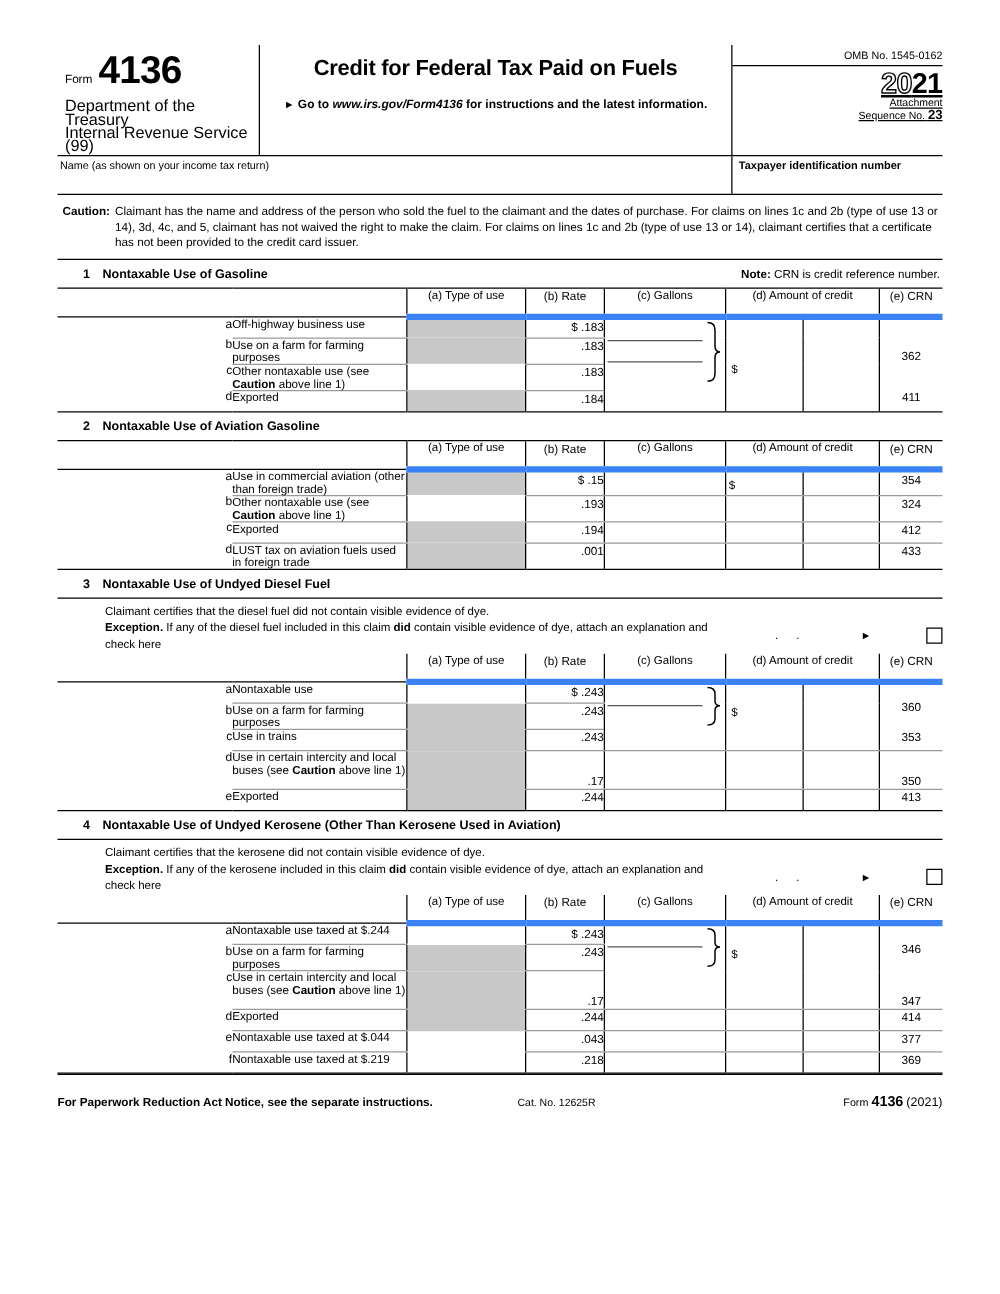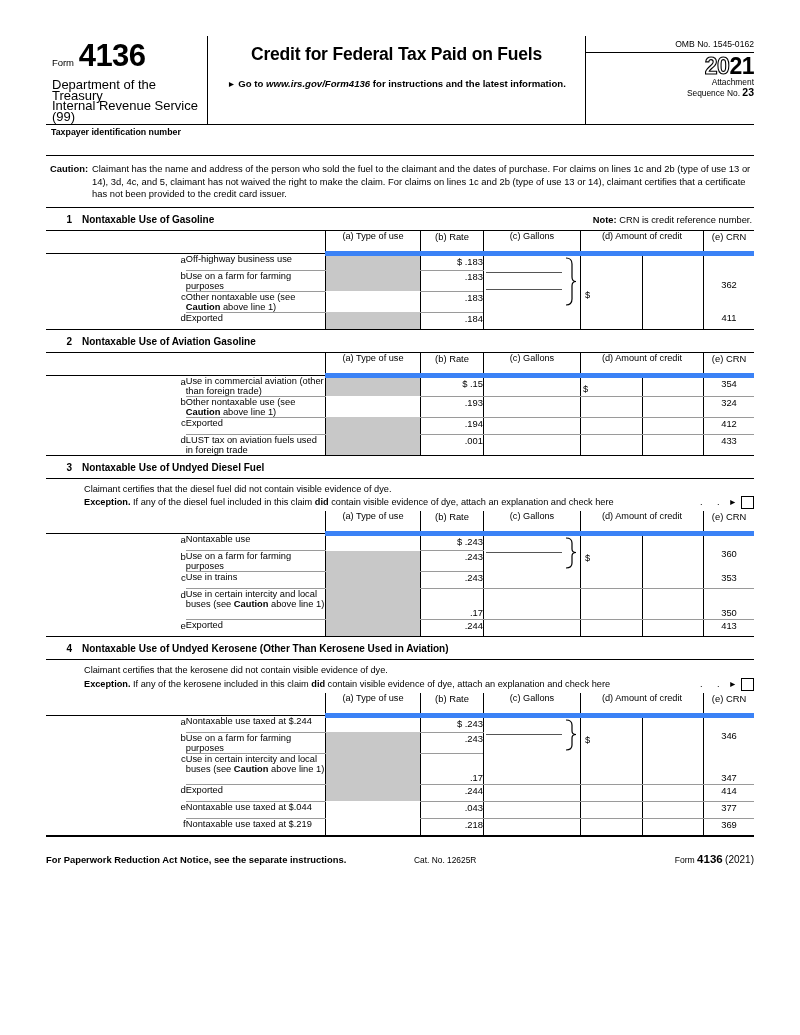--- a/index.html
+++ b/index.html
@@ -20,21 +20,21 @@
   .dept{font-size:13px;line-height:10.5px;padding-left:6px;padding-top:9px;}
 
   .mh-mid{flex:1;box-sizing:border-box;padding-top:8px;text-align:center;border-right:1.6px solid #000;}
   .title{font-size:17.5px;font-weight:bold;letter-spacing:-.2px;}
   .goto{font-size:9.6px;font-weight:bold;margin-top:13px;}
   .goto i{font-style:italic;}
   .tri{font-size:8.5px;}
 
   .mh-right{width:168px;box-sizing:border-box;text-align:right;}
   .omb{font-size:8.6px;padding:3px 0 3px 0;border-bottom:1px solid #000;}
-  .yearwrap{padding-top:1px;}
+  .yearwrap{padding-top:1px;text-decoration:underline;}
   .year{font-size:23px;font-weight:bold;line-height:1.05;letter-spacing:-.5px;}
   .year .hollow{color:#fff;-webkit-text-stroke:1.1px #000;}
   .attach{font-size:8.4px;line-height:10px;margin-top:-1px;}
   .attach b{font-size:10.5px;}
 
   
   .namerow{display:flex;border-bottom:1.6px solid #000;height:30px;}
   .name-l{flex:1;border-right:1.1px solid #000;font-size:8.6px;padding:2px 0 0 2px;}
   .name-r{width:168px;box-sizing:border-box;font-size:8.8px;font-weight:bold;padding:2px 0 0 5px;}
 
@@ -46,21 +46,21 @@
   
   .sec{display:flex;align-items:baseline;padding:6px 2px 5px 0;}
   .sec .snum{width:26px;text-align:right;font-size:10px;font-weight:bold;padding-right:10px;}
   .sec .stitle{font-size:10px;font-weight:bold;flex:1;}
   .sec .snote{font-size:9.3px;}
   .sec .snote b{font-weight:bold;margin-left:21px;}
 
   
   .certblk{border-top:1.6px solid #000;padding:4px 0 2px 38px;position:relative;}
   .certline{font-size:9.2px;line-height:12.4px;}
-  .excline{display:flex;align-items:center;font-size:9.2px;line-height:12.4px;margin-top:1px;}
+  .excline{display:flex;align-items:center;font-size:9.2px;line-height:12.4px;margin-top:1px;gap:40px;}
   .excline .etxt{flex:1;}
   .dots{letter-spacing:6px;font-size:9.2px;padding:0 3px 0 6px;}
   .arrw{font-size:8.5px;padding-right:4px;}
   .chkbox{width:11px;height:11px;border:1.1px solid #000;display:inline-block;}
 
   
   table.ft{width:100%;border-collapse:collapse;table-layout:fixed;}
   table.ft td,table.ft th{padding:0;vertical-align:top;font-weight:normal;}
   .thead td{border-top:1.6px solid #000;border-bottom:5px solid #3b82f6;
             font-size:9.2px;font-weight:bold;text-align:center;height:20px;
@@ -128,20 +128,23 @@
         <div class="year"><span class="hollow">20</span><span>21</span></div>
         <div class="attach">
           <div>Attachment</div>
           <div><span>Sequence No.</span> <b>23</b></div>
         </div>
       </div>
     </div>
   </div>
 
   <div class="namerow">
+    <div class="name-l">
+      <span>Name (as shown on your income tax return)</span>
+    </div>
     <div class="name-r">
       <span>Taxpayer identification number</span>
     </div>
   </div>
 
   <div class="caution">
     <div class="cword">Caution:</div>
     <div class="ctext">Claimant has the name and address of the person who sold the fuel to the claimant and the dates of purchase. For claims on lines 1c and 2b (type of use 13 or 14), 3d, 4c, and 5, claimant has not waived the right to make the claim. For claims on lines 1c and 2b (type of use 13 or 14), claimant certifies that a certificate has not been provided to the credit card issuer.</div>
   </div>
 

